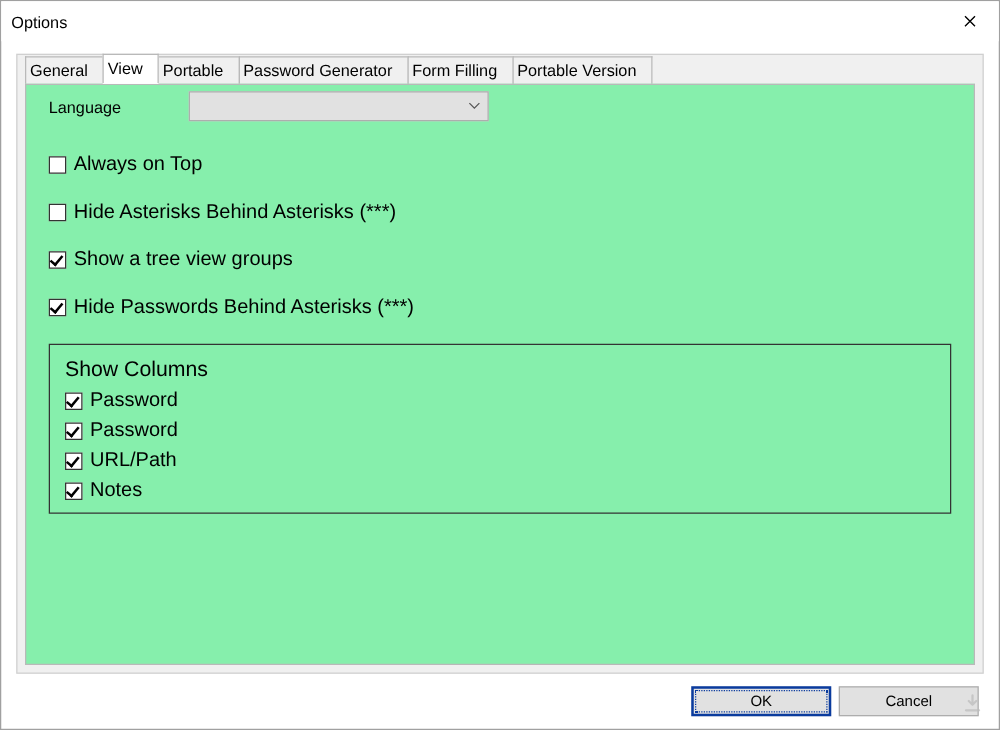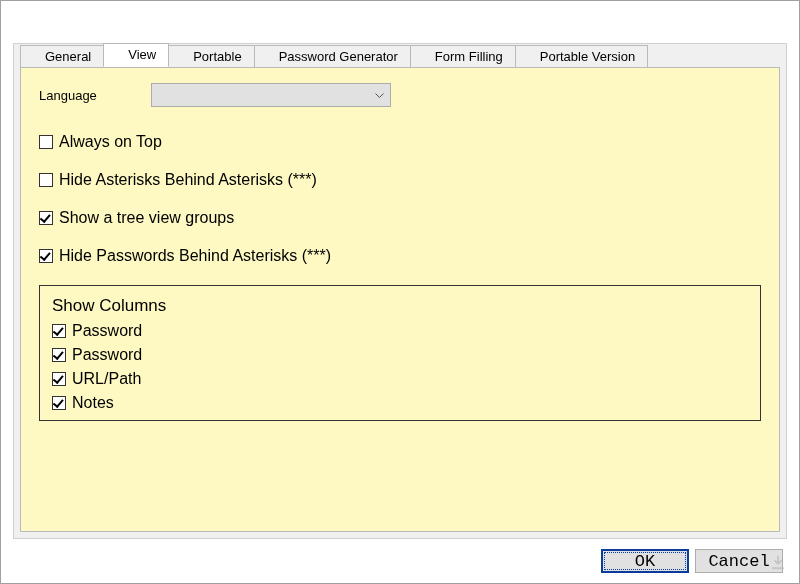--- a/index.html
+++ b/index.html
@@ -55,21 +55,21 @@
   }
 
   .tabstrip {
     position: absolute;
     top: -1px;
     left: 6px;
     display: flex;
     height: 24px;
   }
   .tab {
-    padding: 3px 12px 0 24px;
+    padding: 3px 12px 0 3px;
     border: 1px solid #b9b9b9;
     border-bottom: none;
     background: #f0f0f0;
     margin-right: -1px;
     font-size: 13px;
     cursor: pointer;
     position: relative;
     top: 2px;
     height: 22px;
   }
@@ -79,23 +79,23 @@
     height: 24px;
     z-index: 2;
     border-bottom: 1px solid #ffffff;
   }
   .tabpanel {
     position: absolute;
     top: 23px;
     left: 6px;
     right: 6px;
     bottom: 6px;
-    background: #fef9c3;
+    background: #86efac;
     border: 1px solid #b9b9b9;
-    padding: 15px 18px;
+    padding: 5px 18px;
   }
 
   .row {
     display: flex;
     align-items: center;
     margin-bottom: 26px;
   }
   .label {
     width: 112px;
     font-size: 13px;
@@ -158,26 +158,26 @@
   }
 
   .footer {
     position: absolute;
     right: 16px;
     bottom: 10px;
     display: flex;
     gap: 6px;
   }
   .btn {
-    width: 88px;
+    width: 112px;
     height: 24px;
     background: #e1e1e1;
     border: 1px solid #adadad;
-    font-size: 17px;
-    font-family: Liberation Mono, monospace;
+    font-size: 12px;
+    font-family: Liberation Sans, sans-serif;
     cursor: pointer;
   }
   .btn.default {
     border: 2px solid #0a3b9e;
     outline: 1px dotted #0a3b9e;
     outline-offset: -4px;
     background: #e1e1e1;
   }
 
   .watermark {
@@ -197,20 +197,28 @@
     height: 18px;
     vertical-align: -2px;
     opacity: 0.7;
   }
 </style>
 </head>
 <body>
 
 <div class="window">
 
+  <div class="titlebar">
+    <span class="title">Options</span>
+    <div class="close">
+      <svg width="10" height="10" viewBox="0 0 10 10">
+          <path d="M1 1 L9 9 M9 1 L1 9" stroke="#000" stroke-width="1.1" fill="none"></path>
+        </svg>
+    </div>
+  </div>
 
   <div class="client">
 
     <div class="tabstrip">
       <div class="tab"><span>General</span></div>
       <div class="tab active"><span>View</span></div>
       <div class="tab"><span>Portable</span></div>
       <div class="tab"><span>Password Generator</span></div>
       <div class="tab"><span>Form Filling</span></div>
       <div class="tab"><span>Portable Version</span></div>

